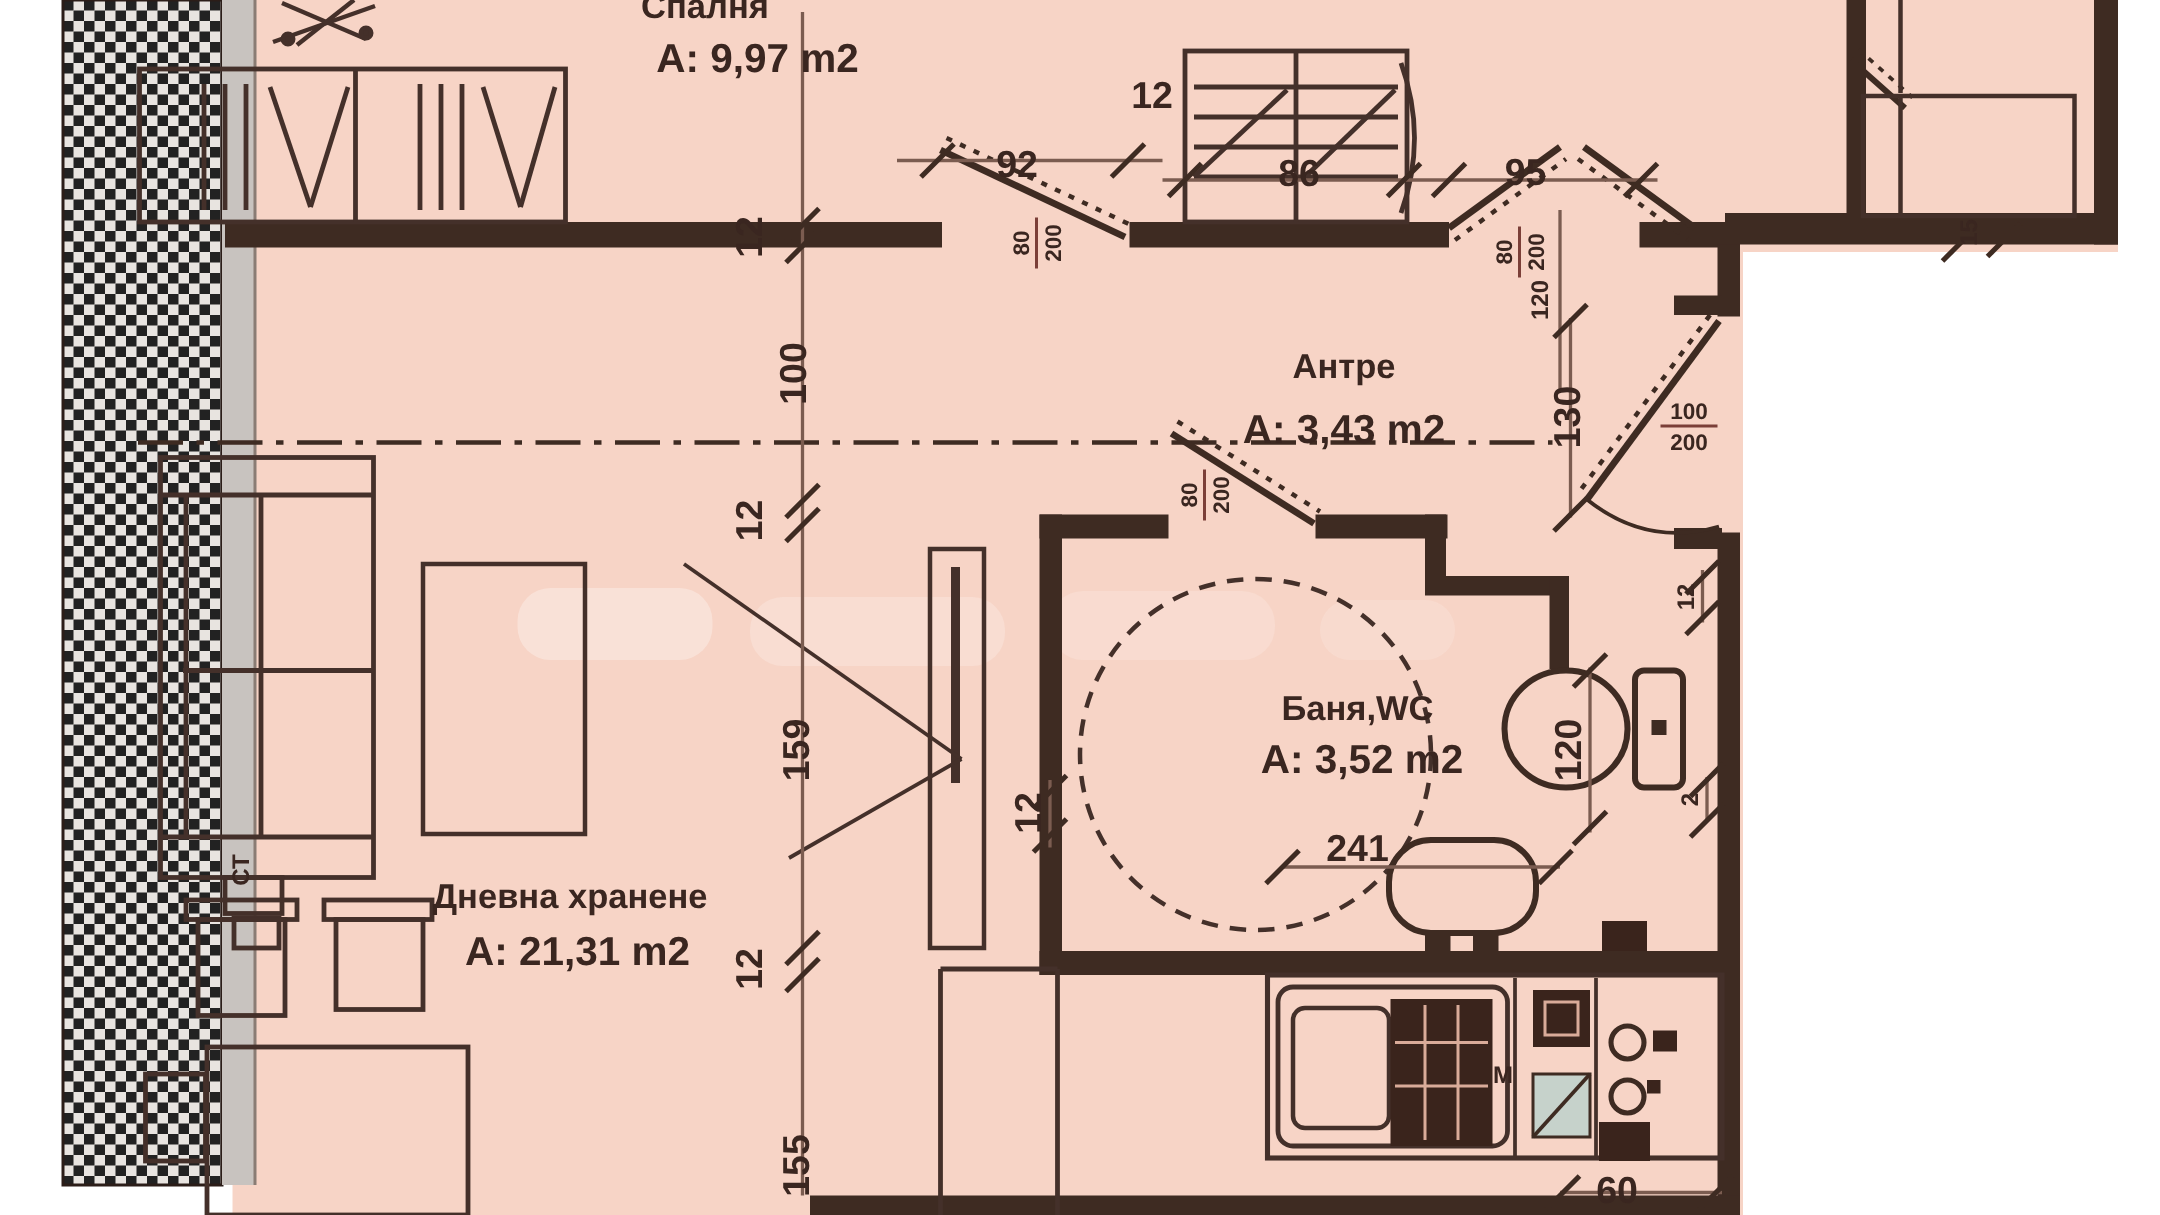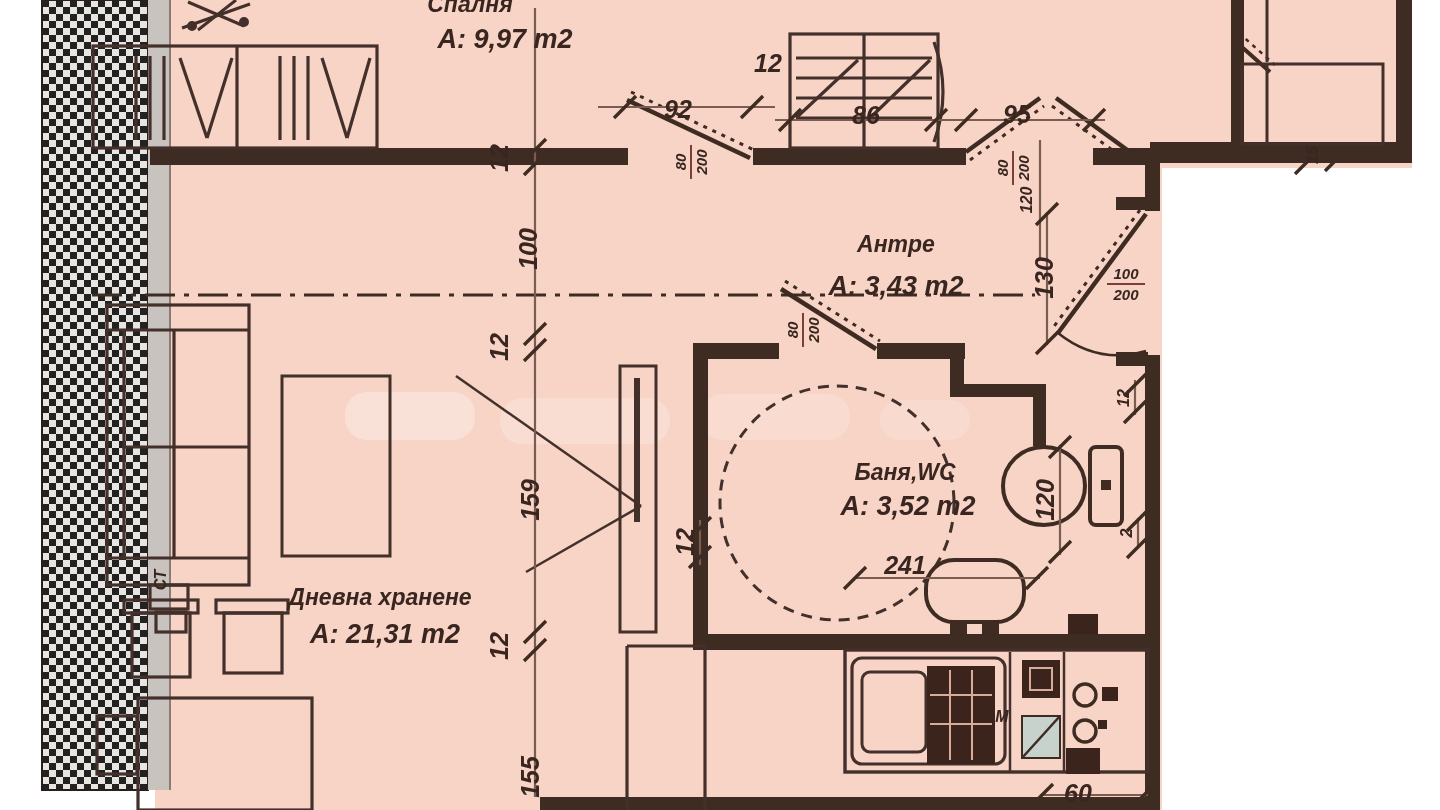--- a/index.html
+++ b/index.html
@@ -1,16 +1,16 @@
 <!DOCTYPE html>
 <html><head>
 <meta charset="utf-8">
 <style>
   html,body{margin:0;padding:0;width:1440px;height:810px;overflow:hidden;background:#ffffff;}
-  #stage{position:relative;width:1440px;height:810px;font-style:italic;}
+  #stage{position:relative;width:1440px;height:810px;}
   svg{display:block;}
   text{font-family:"Liberation Sans","DejaVu Sans",sans-serif;font-weight:700;fill:#3a2620;}
   .room-name{font-size:23px;}
   .room-area{font-size:27px;}
   .dim{font-size:25px;}
   .dim-sm{font-size:16px;}
   .frac{font-size:15px;}
 </style>
 </head>
 <body>

